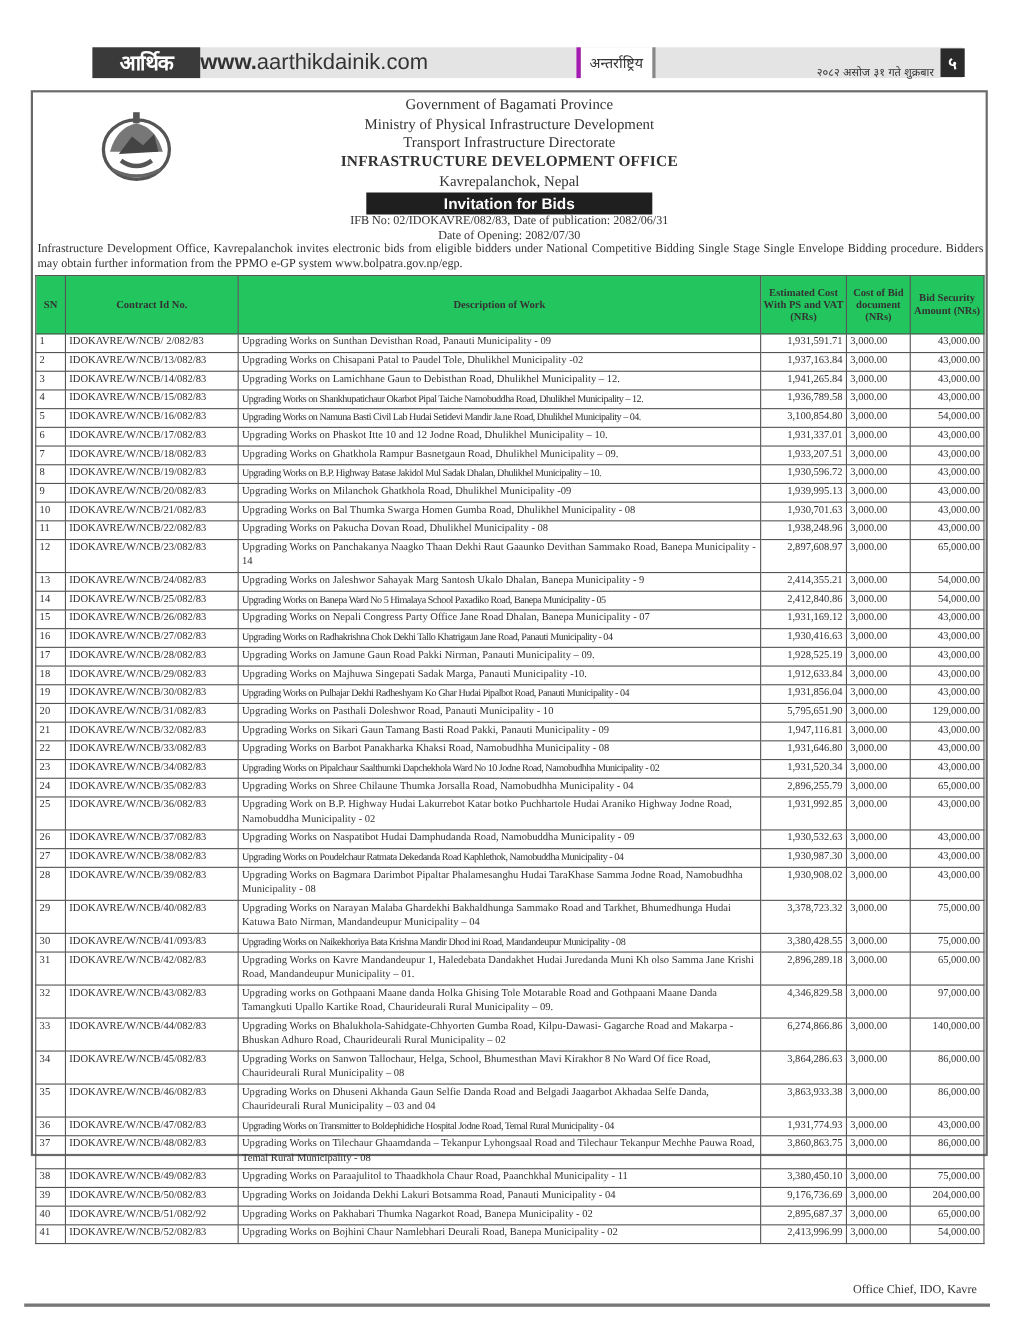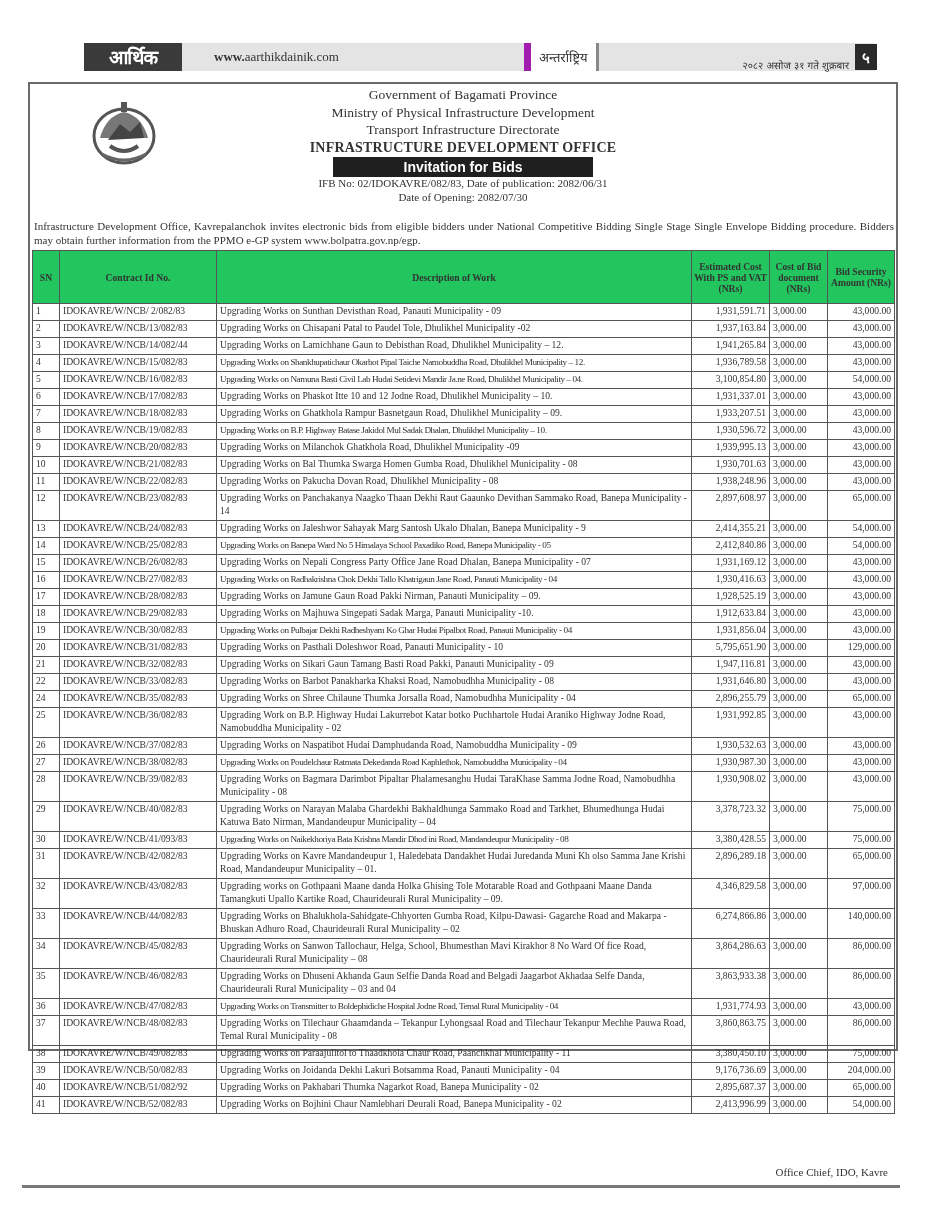--- a/index.html
+++ b/index.html
@@ -10,28 +10,28 @@
   .masthead {
     position: absolute; left: 84px; top: 43px; width: 791px; height: 28px;
     background: #e4e4e4; display: flex; align-items: center;
   }
   .logo {
     width: 98px; height: 28px; background: #3a3a3a; color: #fff;
     font-family: "DejaVu Sans", sans-serif; font-weight: bold; font-size: 19px;
     display: flex; align-items: center; justify-content: center; letter-spacing: -1px;
   }
   .site-url {
-    margin-left: 32px; font-family: Liberation Serif, serif; font-size: 13px; color: #333;
+    margin-left: 0; font-family: Liberation Sans, sans-serif; font-size: 20px; color: #333;
   }
   .site-url b { font-weight: bold; }
   .section-tag {
     position: absolute; left: 440px; top: 0; height: 28px; padding: 0 8px;
     background: #fff; display: flex; align-items: center;
     font-family: "DejaVu Sans", sans-serif; font-size: 13px; color: #333;
-    border-left: 7px solid #a21caf; border-right: 3px solid #888;
+    border-left: 4px solid #a21caf; border-right: 3px solid #888;
   }
   .issue-date {
     position: absolute; right: 26px; top: 0; height: 44px; display: flex; align-items: center;
     font-family: "DejaVu Sans", sans-serif; font-size: 10px; color: #333;
   }
   .page-num {
     position: absolute; right: -2px; top: 1px; width: 22px; height: 26px; background: #2a2a2a;
     color: #fff; font-family: "DejaVu Sans", sans-serif; font-weight: bold; font-size: 15px;
     display: flex; align-items: center; justify-content: center;
   }
@@ -105,20 +105,21 @@
     <path d="M22 48 Q36 58 50 48" stroke="#555" stroke-width="4" fill="none"></path>
     <rect x="33" y="4" width="6" height="10" fill="#555"></rect>
     <path d="M14 56 Q36 68 58 56" stroke="#666" stroke-width="3" fill="none"></path>
   </svg>
 
   <div class="head-block">
     <div class="head-line">Government of Bagamati Province</div>
     <div class="head-line">Ministry of Physical Infrastructure Development</div>
     <div class="head-line">Transport Infrastructure Directorate</div>
     <div class="head-line office">INFRASTRUCTURE DEVELOPMENT OFFICE</div>
+    <div class="head-line">Kavrepalanchok, Nepal</div>
     <div class="ifb-title">Invitation for Bids</div>
     <div class="head-meta">IFB No: 02/IDOKAVRE/082/83, Date of publication: 2082/06/31</div>
     <div class="head-meta">Date of Opening: 2082/07/30</div>
   </div>
 
   <div class="intro">Infrastructure Development Office, Kavrepalanchok invites electronic bids from eligible bidders under National Competitive Bidding Single Stage Single Envelope Bidding procedure. Bidders may obtain further information from the PPMO e-GP system www.bolpatra.gov.np/egp.</div>
 
   <table class="bids-table">
     <colgroup>
       <col style="width:27px">
@@ -150,21 +151,21 @@
         <tr>
           <td>2</td>
           <td>IDOKAVRE/W/NCB/13/082/83</td>
           <td class="desc">Upgrading Works on Chisapani Patal to Paudel Tole, Dhulikhel Municipality -02</td>
           <td class="num">1,937,163.84</td>
           <td class="cost">3,000.00</td>
           <td class="num">43,000.00</td>
         </tr>
         <tr>
           <td>3</td>
-          <td>IDOKAVRE/W/NCB/14/082/44</td>
+          <td>IDOKAVRE/W/NCB/14/082/83</td>
           <td class="desc">Upgrading Works on Lamichhane Gaun to Debisthan Road, Dhulikhel Municipality – 12.</td>
           <td class="num">1,941,265.84</td>
           <td class="cost">3,000.00</td>
           <td class="num">43,000.00</td>
         </tr>
         <tr>
           <td>4</td>
           <td>IDOKAVRE/W/NCB/15/082/83</td>
           <td class="desc tight">Upgrading Works on Shankhupatichaur Okarbot Pipal Taiche Namobuddha Road, Dhulikhel Municipality – 12.</td>
           <td class="num">1,936,789.58</td>
@@ -309,20 +310,28 @@
         </tr>
         <tr>
           <td>22</td>
           <td>IDOKAVRE/W/NCB/33/082/83</td>
           <td class="desc">Upgrading Works on Barbot Panakharka Khaksi Road, Namobudhha Municipality - 08</td>
           <td class="num">1,931,646.80</td>
           <td class="cost">3,000.00</td>
           <td class="num">43,000.00</td>
         </tr>
         <tr>
+          <td>23</td>
+          <td>IDOKAVRE/W/NCB/34/082/83</td>
+          <td class="desc tight">Upgrading Works on Pipalchaur Saalthumki Dapchekhola Ward No 10 Jodne Road, Namobudhha Municipality - 02</td>
+          <td class="num">1,931,520.34</td>
+          <td class="cost">3,000.00</td>
+          <td class="num">43,000.00</td>
+        </tr>
+        <tr>
           <td>24</td>
           <td>IDOKAVRE/W/NCB/35/082/83</td>
           <td class="desc">Upgrading Works on Shree Chilaune Thumka Jorsalla Road, Namobudhha Municipality - 04</td>
           <td class="num">2,896,255.79</td>
           <td class="cost">3,000.00</td>
           <td class="num">65,000.00</td>
         </tr>
         <tr class="tall">
           <td>25</td>
           <td>IDOKAVRE/W/NCB/36/082/83</td>

